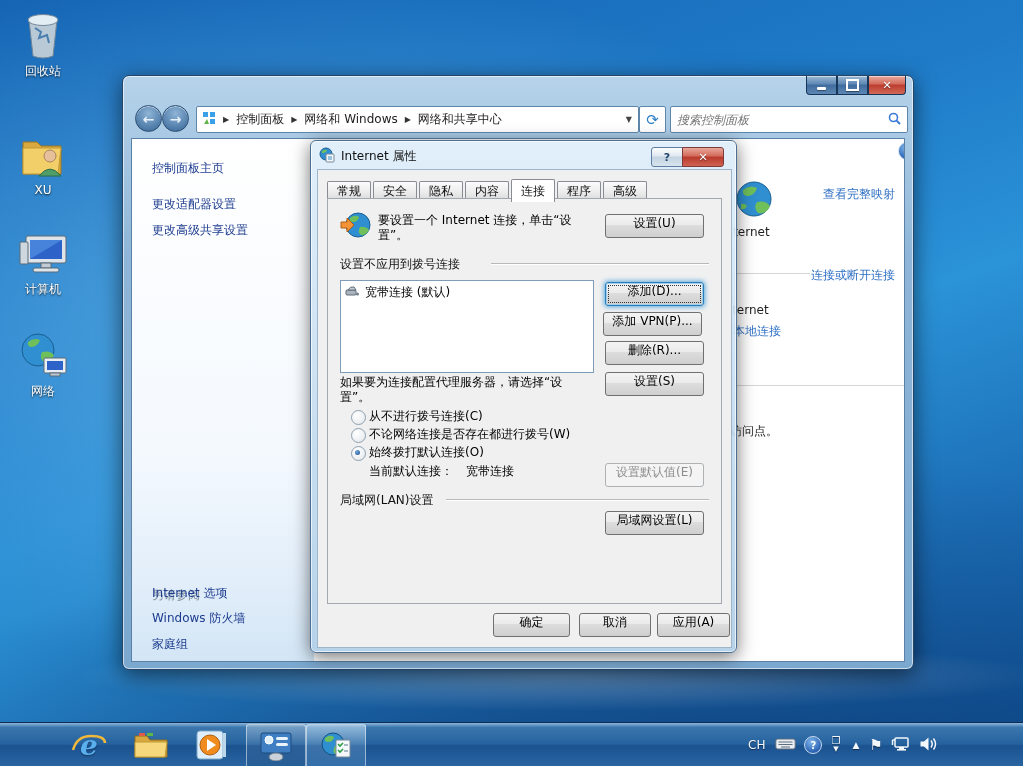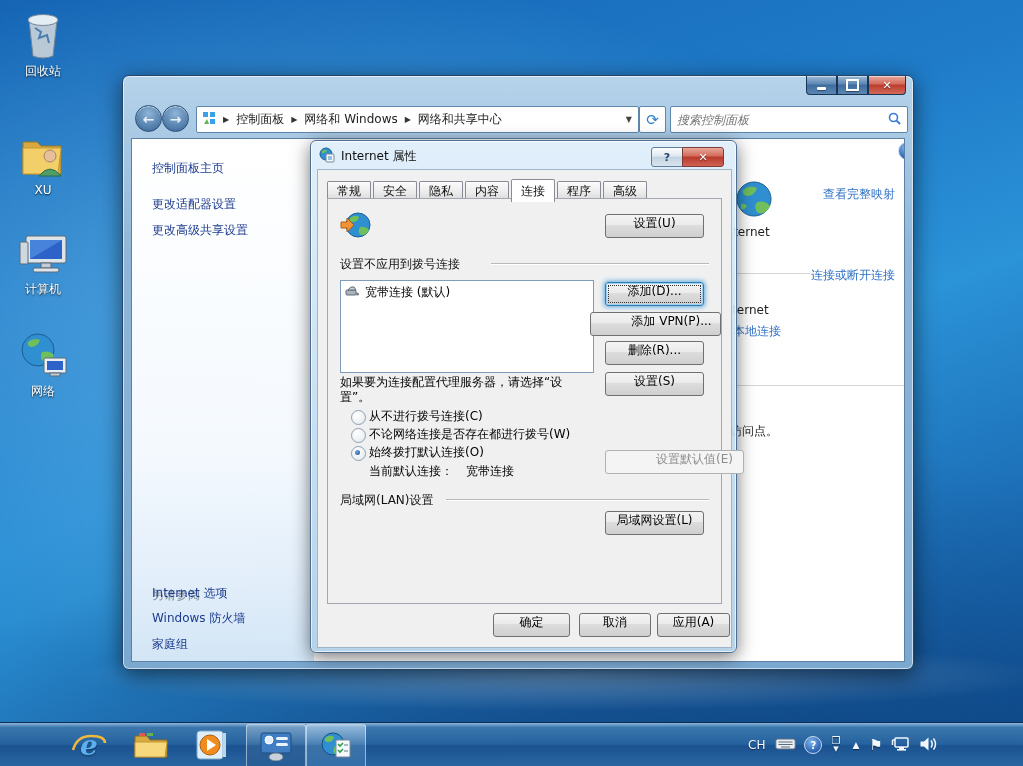--- a/index.html
+++ b/index.html
@@ -268,20 +268,21 @@
       </div>
 
       <div class="page">
         <div style="position:absolute;left:12px;top:12px;">
           <svg width="32" height="28" viewBox="0 0 32 28">
               <circle cx="18" cy="14" r="12" fill="#2f8fd0" stroke="#1a5e92"></circle>
               <path d="M10 7 q5 -4 9 -1 q-1 5 -6 5 q-4 0 -3 -4 Z M20 16 q6 -1 9 3 q-3 6 -8 5 q-4 -3 -1 -8 Z" fill="#6fbf5a"></path>
               <path d="M1 11 h6 v-4 l7 7 -7 7 v-4 h-6 Z" fill="#f29336" stroke="#b05e12"></path>
             </svg>
         </div>
+        <div class="dtext" style="left:50px;top:14px;width:214px;">要设置一个 Internet 连接，单击“设置”。</div>
         <div class="btn" style="left:277px;top:15px;width:97px;height:22px;">
             <span>设置(U)</span>
           </div>
 
         <div class="grouphdr" style="left:12px;top:57px;">设置不应用到拨号连接</div>
         <div class="groupline" style="left:163px;top:64px;width:218px;"></div>
 
         <div class="listbox" style="left:12px;top:81px;">
           <div class="listitem">
             <span>
@@ -291,42 +292,42 @@
                   <circle cx="12.5" cy="9" r="1.5" fill="#707c88"></circle>
                 </svg>
             </span>
             <span>宽带连接 (默认)</span>
           </div>
         </div>
 
         <div class="btn focus" style="left:277px;top:83px;width:97px;height:22px;">
             <span>添加(D)...</span>
           </div>
-        <div class="btn" style="left:262px;top:113px;width:97px;height:22px;padding-left:32px;">
+        <div class="btn" style="left:275px;top:113px;width:97px;height:22px;">
             <span>添加 VPN(P)...</span>
           </div>
         <div class="btn" style="left:277px;top:142px;width:97px;height:22px;">
             <span>删除(R)...</span>
           </div>
 
         <div class="dtext" style="left:12px;top:176px;width:252px;">如果要为连接配置代理服务器，请选择“设置”。</div>
         <div class="btn" style="left:277px;top:173px;width:97px;height:22px;">
             <span>设置(S)</span>
           </div>
 
         <div class="radio" style="left:23px;top:211px;"></div>
         <div class="dtext" style="left:41px;top:210px;">从不进行拨号连接(C)</div>
         <div class="radio" style="left:23px;top:229px;"></div>
         <div class="dtext" style="left:41px;top:228px;">不论网络连接是否存在都进行拨号(W)</div>
         <div class="radio on" style="left:23px;top:247px;"></div>
         <div class="dtext" style="left:41px;top:246px;">始终拨打默认连接(O)</div>
 
         <div class="dtext" style="left:41px;top:265px;">当前默认连接：</div>
         <div class="dtext" style="left:138px;top:265px;">宽带连接</div>
-        <div class="btn disabled" style="left:277px;top:251px;width:97px;height:22px;padding-left:40px;">
+        <div class="btn disabled" style="left:277px;top:264px;width:97px;height:22px;">
             <span>设置默认值(E)</span>
           </div>
 
         <div class="grouphdr" style="left:12px;top:293px;">局域网(LAN)设置</div>
         <div class="groupline" style="left:118px;top:300px;width:263px;"></div>
         <div class="btn" style="left:277px;top:312px;width:97px;height:22px;">
             <span>局域网设置(L)</span>
           </div>
       </div>
 

